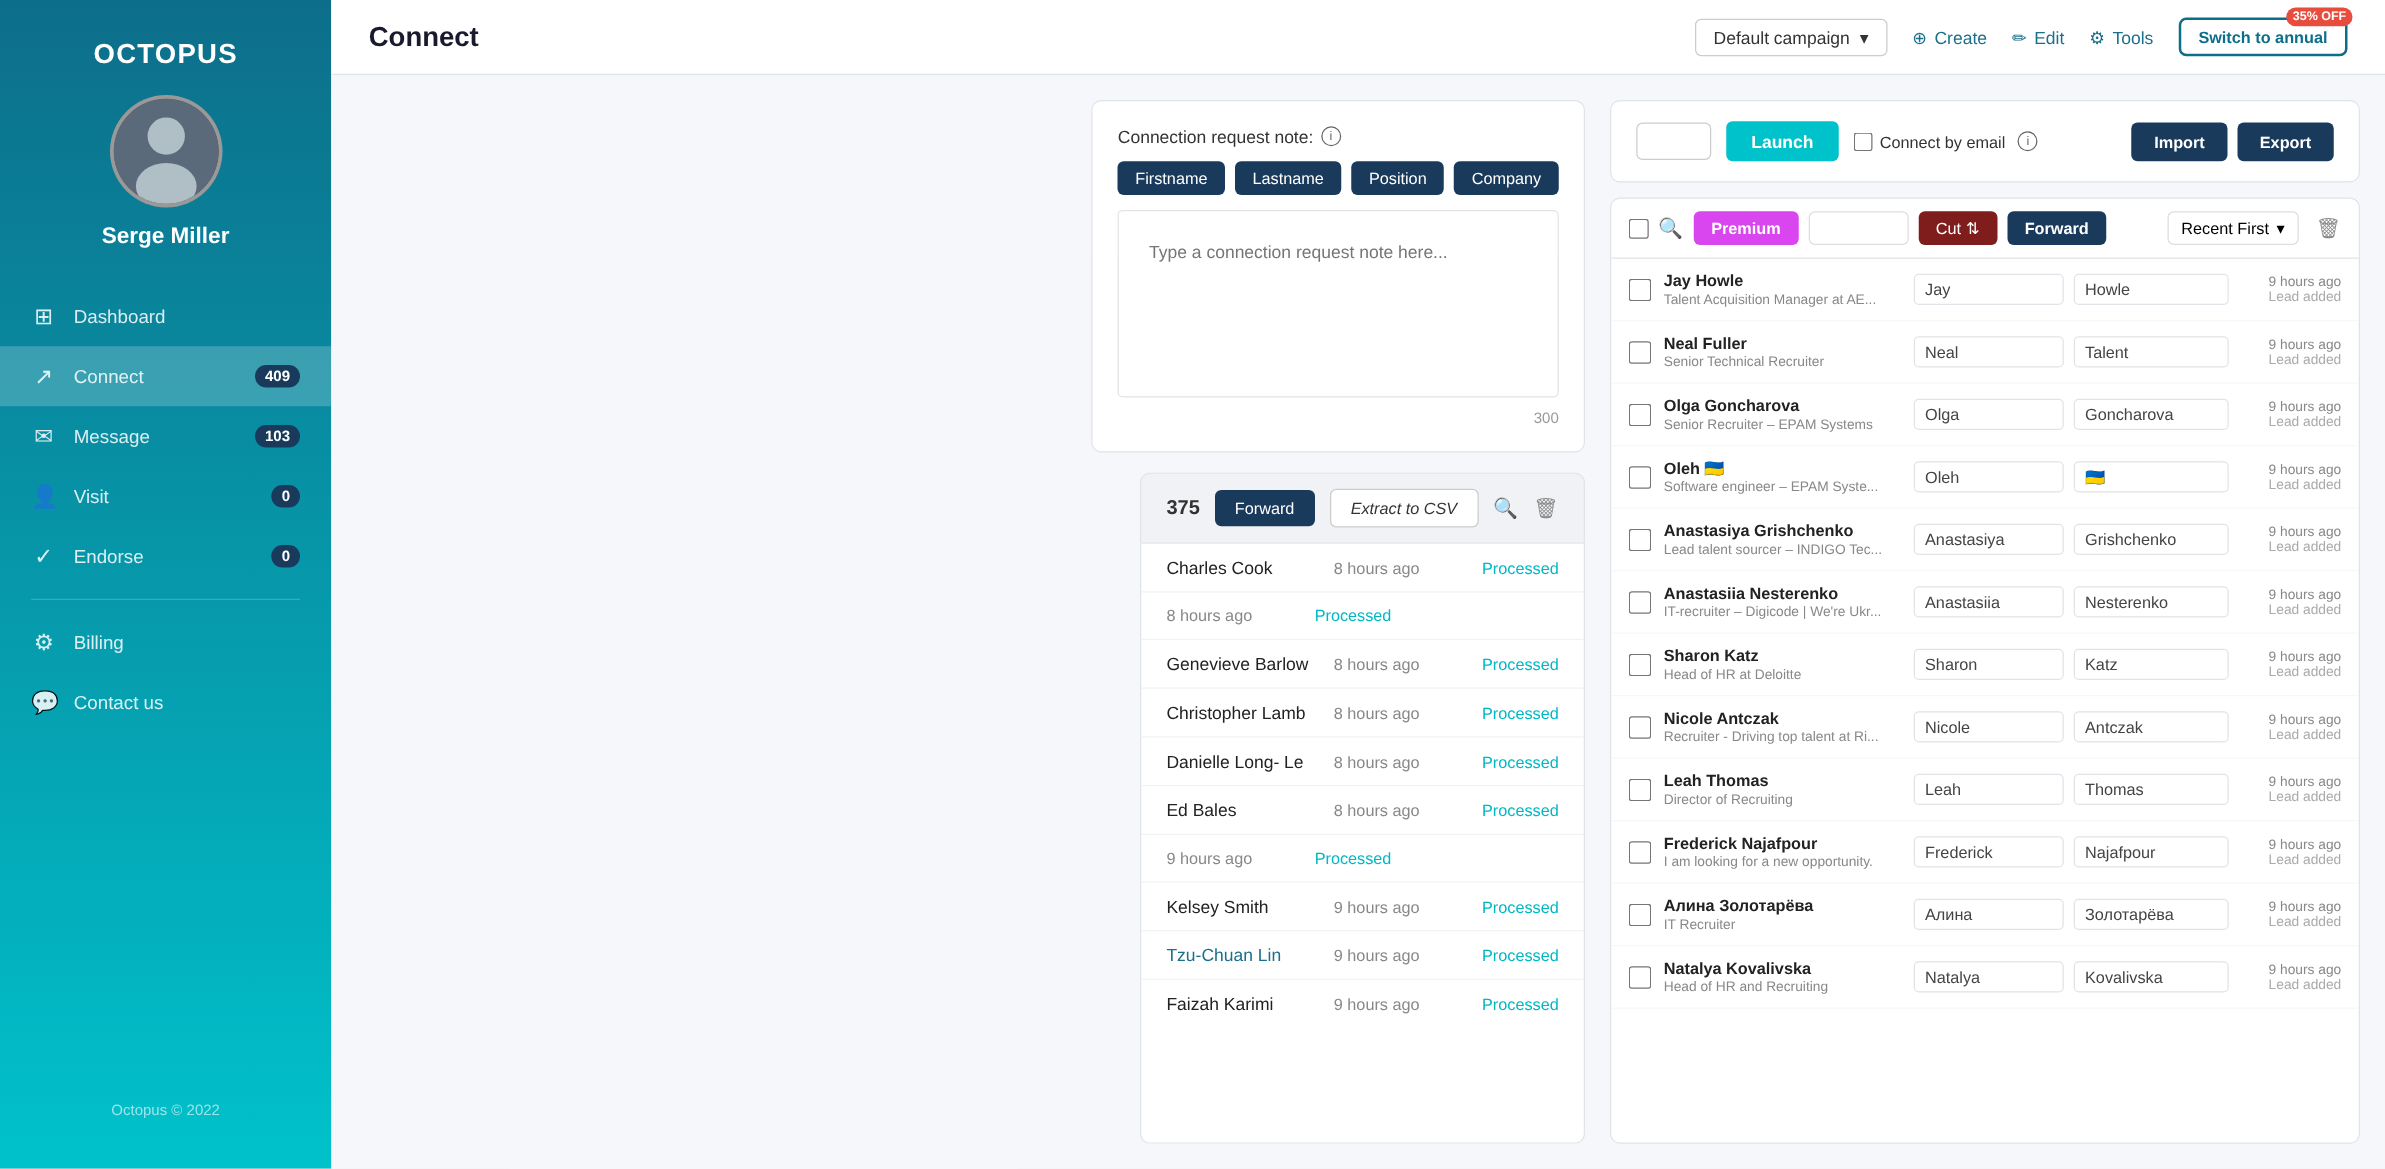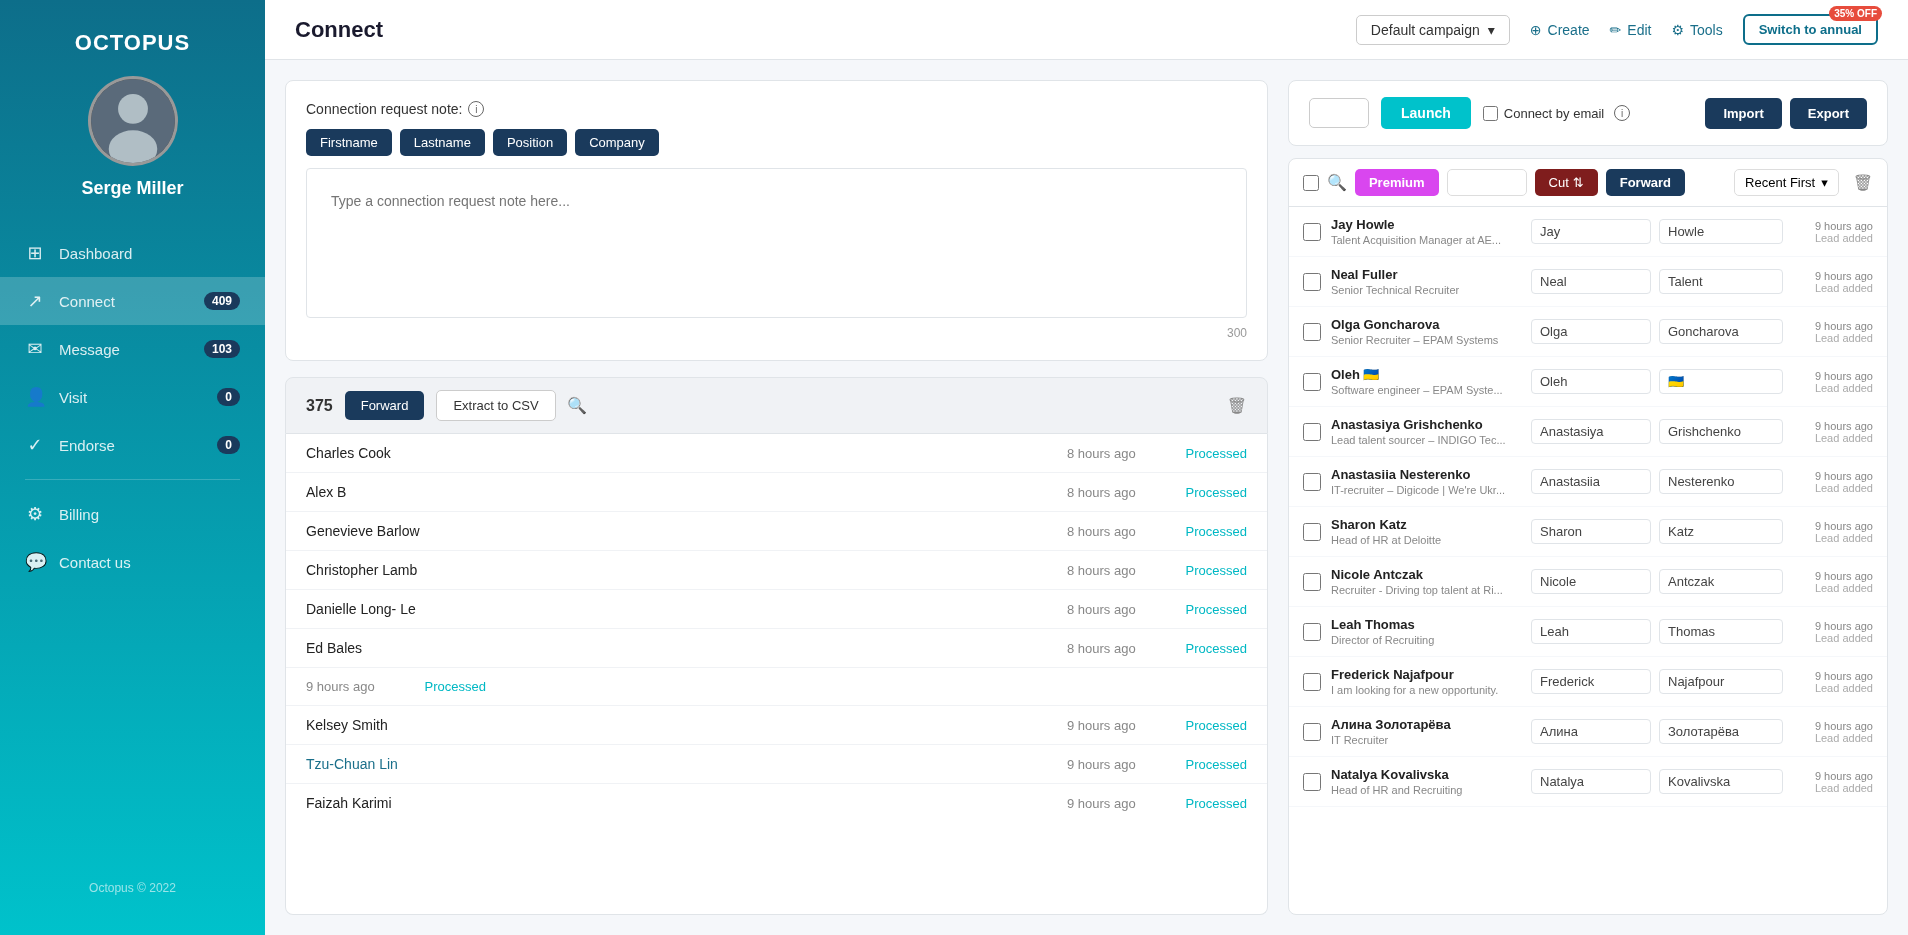--- a/index.html
+++ b/index.html
@@ -70,21 +70,21 @@
     .discount-badge {
       position: absolute; top: -10px; right: -6px;
       background: #e74c3c; color: white; font-size: 10px; font-weight: 700;
       border-radius: 10px; padding: 2px 5px;
     }
 
     
     .content { display: flex; flex: 1; overflow: hidden; padding: 20px; gap: 20px; }
 
     
-    .left-panel { flex: 1; display: flex; flex-direction: column; gap: 16px; }
+    .left-panel { flex: 1; display: flex; flex-direction: column; gap: 16px; align-items: flex-end; }
 
     
     .card { background: white; border-radius: 8px; padding: 20px; border: 1px solid #e0e4e8; }
     .card-title { font-size: 14px; color: #333; font-weight: 500; margin-bottom: 12px; display: flex; align-items: center; gap: 6px; }
     .info-icon { width: 16px; height: 16px; border-radius: 50%; border: 1.5px solid #666; display: inline-flex; align-items: center; justify-content: center; font-size: 10px; color: #666; }
     .tag-buttons { display: flex; gap: 8px; margin-bottom: 12px; flex-wrap: wrap; }
     .tag-btn {
       background: #1a3a5c; color: white; border: none; border-radius: 5px;
       padding: 6px 14px; font-size: 13px; cursor: pointer; font-weight: 500;
     }
@@ -100,21 +100,21 @@
       background: #f0f2f5; border: 1px solid #e0e4e8; border-radius: 8px 8px 0 0;
       padding: 12px 20px; display: flex; align-items: center; gap: 12px;
     }
     .list-count { font-size: 16px; font-weight: 700; color: #333; }
     .btn-primary {
       background: #1a3a5c; color: white; border: none; border-radius: 5px;
       padding: 7px 16px; font-size: 13px; cursor: pointer; font-weight: 500;
     }
     .btn-outline {
       background: white; color: #333; border: 1px solid #ccc; border-radius: 5px;
-      padding: 7px 16px; font-size: 13px; cursor: pointer;
+      padding: 7px 16px; font-size: 13px; cursor: pointer; font-style: italic;
     }
     .list-body { background: white; border: 1px solid #e0e4e8; border-top: none; border-radius: 0 0 8px 8px; overflow-y: auto; flex: 1; }
     .list-row {
       display: flex; align-items: center; padding: 11px 20px;
       border-bottom: 1px solid #f0f2f5; font-size: 14px;
     }
     .list-row:last-child { border-bottom: none; }
     .list-name { flex: 1; color: #222; }
     .list-name.linked { color: #1a6f8a; cursor: pointer; }
     .list-time { width: 100px; color: #888; font-size: 13px; }
@@ -301,21 +301,20 @@
           <span style="margin-left:auto;" class="delete-icon">🗑</span>
         </div>
         <div class="list-body">
           <div id="list-rows-container">
               <div class="list-row">
     <span class="list-name">Charles Cook</span>
     <span class="list-time">8 hours ago</span>
     <span class="list-status status-processed">Processed</span>
   </div>
               <div class="list-row">
-    <span class="list-name">Alex B</span>
     <span class="list-time">8 hours ago</span>
     <span class="list-status status-processed">Processed</span>
   </div>
               <div class="list-row">
     <span class="list-name">Genevieve Barlow</span>
     <span class="list-time">8 hours ago</span>
     <span class="list-status status-processed">Processed</span>
   </div>
               <div class="list-row">
     <span class="list-name">Christopher Lamb</span>

